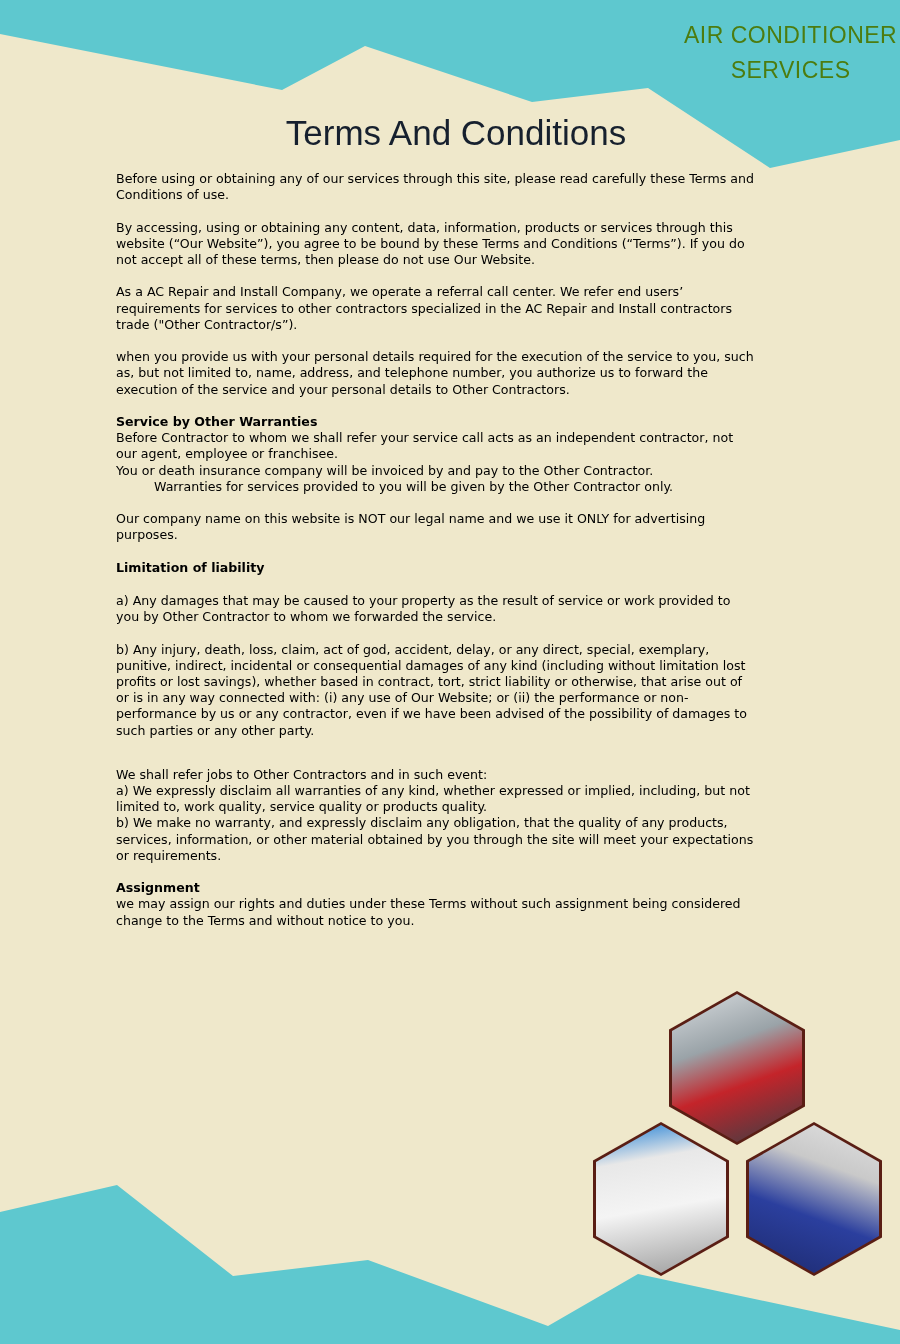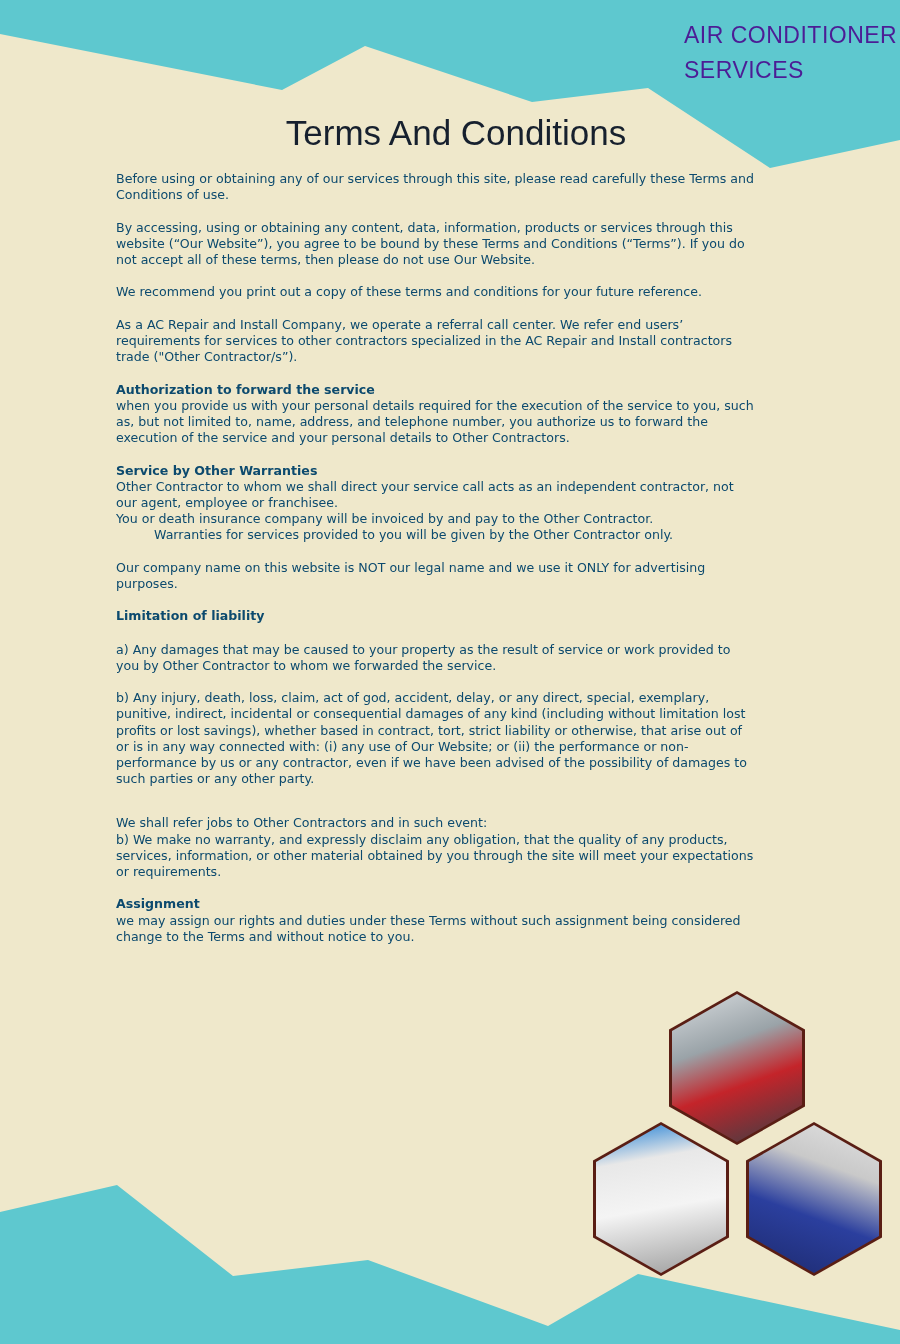--- a/index.html
+++ b/index.html
@@ -1,20 +1,20 @@
 <!DOCTYPE html>
 <html><head>
 <meta charset="utf-8">
 <style>
   html,body{margin:0;padding:0;}
   body{width:900px;height:1344px;position:relative;overflow:hidden;background:#efe8cb;font-family:"DejaVu Sans",sans-serif;}
   .bg{position:absolute;left:0;top:0;width:900px;height:1344px;}
-  .brand{position:absolute;left:684px;top:18px;color:#4c1d95;font-family:"Liberation Sans",sans-serif;font-size:23px;line-height:35px;letter-spacing:0.5px;}
+  .brand{position:absolute;left:684px;top:18px;color:#4d7c0f;font-family:"Liberation Sans",sans-serif;font-size:23px;line-height:35px;letter-spacing:0.5px;text-align:center;}
   .title{position:absolute;left:0;width:912px;top:113px;text-align:center;font-family:"Liberation Sans",sans-serif;font-size:35px;color:#16202e;margin:0;font-weight:normal;}
-  .content{position:absolute;left:116px;top:171px;width:640px;font-size:12.6px;line-height:16.2px;color:#0c4a6e;}
+  .content{position:absolute;left:116px;top:171px;width:640px;font-size:12.6px;line-height:16.2px;color:#000000;}
   .content p{margin:0 0 16.2px 0;}
   .content .h{font-weight:bold;display:block;}
   .hex{position:absolute;width:136px;height:154px;clip-path:polygon(50% 0,100% 25%,100% 75%,50% 100%,0 75%,0 25%);background:#5a1e14;}
   .hex .inner{position:absolute;left:3px;top:3px;right:3px;bottom:3px;clip-path:polygon(50% 0,100% 25%,100% 75%,50% 100%,0 75%,0 25%);}
 </style>
 </head>
 <body>
 
 <svg class="bg" viewBox="0 0 900 1344" preserveAspectRatio="none">
   <polygon points="0,0 900,0 900,140 770,168 648,88 532,102 365,46 282,90 0,34" fill="#5ec8cf"></polygon>
@@ -29,49 +29,46 @@
 <h1 class="title">Terms And Conditions</h1>
 
 <div class="content" id="content">
     <p>
       <span style="display: block;">Before using or obtaining any of our services through this site, please read carefully these Terms and Conditions of use.</span>
     </p>
     <p>
       <span style="display: block;">By accessing, using or obtaining any content, data, information, products or services through this website (“Our Website”), you agree to be bound by these   Terms and Conditions (“Terms”). If you do not accept all of these terms, then please do not use Our Website.</span>
     </p>
     <p>
-      <span style="display: block;">We recommend you print out a copy of these terms and conditions for your future reference.</span>
-    </p>
-    <p>
       <span style="display: block;">As a AC Repair and Install Company, we operate a referral call center. We refer end users’ requirements for services to other contractors specialized in the AC Repair and Install contractors trade ("Other Contractor/s”).</span>
     </p>
     <p>
-      <span class="h">Authorization to forward the service</span>
       <span style="display: block;">when you provide us with your personal details required for the execution of the service to you, such as, but not limited to, name, address, and telephone number, you authorize us to forward the execution of the service and your personal details to Other Contractors.</span>
     </p>
     <p>
       <span class="h">Service by Other Warranties</span>
-      <span style="display: block;">Other Contractor to whom we shall direct your service call acts as an independent contractor, not our agent, employee or franchisee.</span>
+      <span style="display: block;">Before Contractor to whom we shall refer your service call acts as an independent contractor, not our agent, employee or franchisee.</span>
       <span style="display: block;">You or death insurance company will be invoiced by and pay to the Other Contractor.</span>
       <span style="display: block; margin-left: 38px;">Warranties for services provided to you will be given by the Other Contractor only.</span>
     </p>
     <p>
       <span style="display: block;">Our company name on this website is NOT our legal name and we use it ONLY for advertising purposes.</span>
     </p>
     <p>
       <span class="h">Limitation of liability</span>
     </p>
     <p>
       <span style="display: block; margin-top: 17px;">a) Any damages that may be caused to your property as the result of service or work provided to you by Other Contractor to whom we forwarded the service.</span>
     </p>
     <p>
       <span style="display: block;">b) Any injury, death, loss, claim, act of god, accident, delay, or any direct, special, exemplary, punitive, indirect, incidental or consequential damages of any  kind (including without limitation lost profits or lost savings), whether based in contract, tort, strict liability or otherwise, that arise out of or is in any way connected with: (i) any use of Our Website; or (ii) the performance or non-performance by us or any contractor, even if we have been advised of the possibility of damages to such parties or any other party.</span>
     </p>
     <p>
       <span style="display: block; margin-top: 28px;">We shall refer jobs to Other Contractors and in such event:</span>
+      <span style="display: block;">a) We expressly disclaim all warranties of any kind, whether expressed or implied, including, but not limited to, work quality, service quality or products quality.</span>
       <span style="display: block;">b) We make no warranty, and expressly disclaim any obligation, that the quality of any products, services, information, or other material obtained by you through the site will meet your expectations or requirements.</span>
     </p>
     <p>
       <span class="h">Assignment</span>
       <span style="display: block;">we may assign our rights and duties under these Terms without such assignment being considered change to the Terms and without notice to you.</span>
     </p>
   </div>
 
 <div class="hex" style="left:669px;top:991px;">
   <div class="inner" style="background:linear-gradient(160deg,#d9dde0 0%,#9aa3a8 35%,#c4242a 60%,#3a3f45 100%);"></div>

